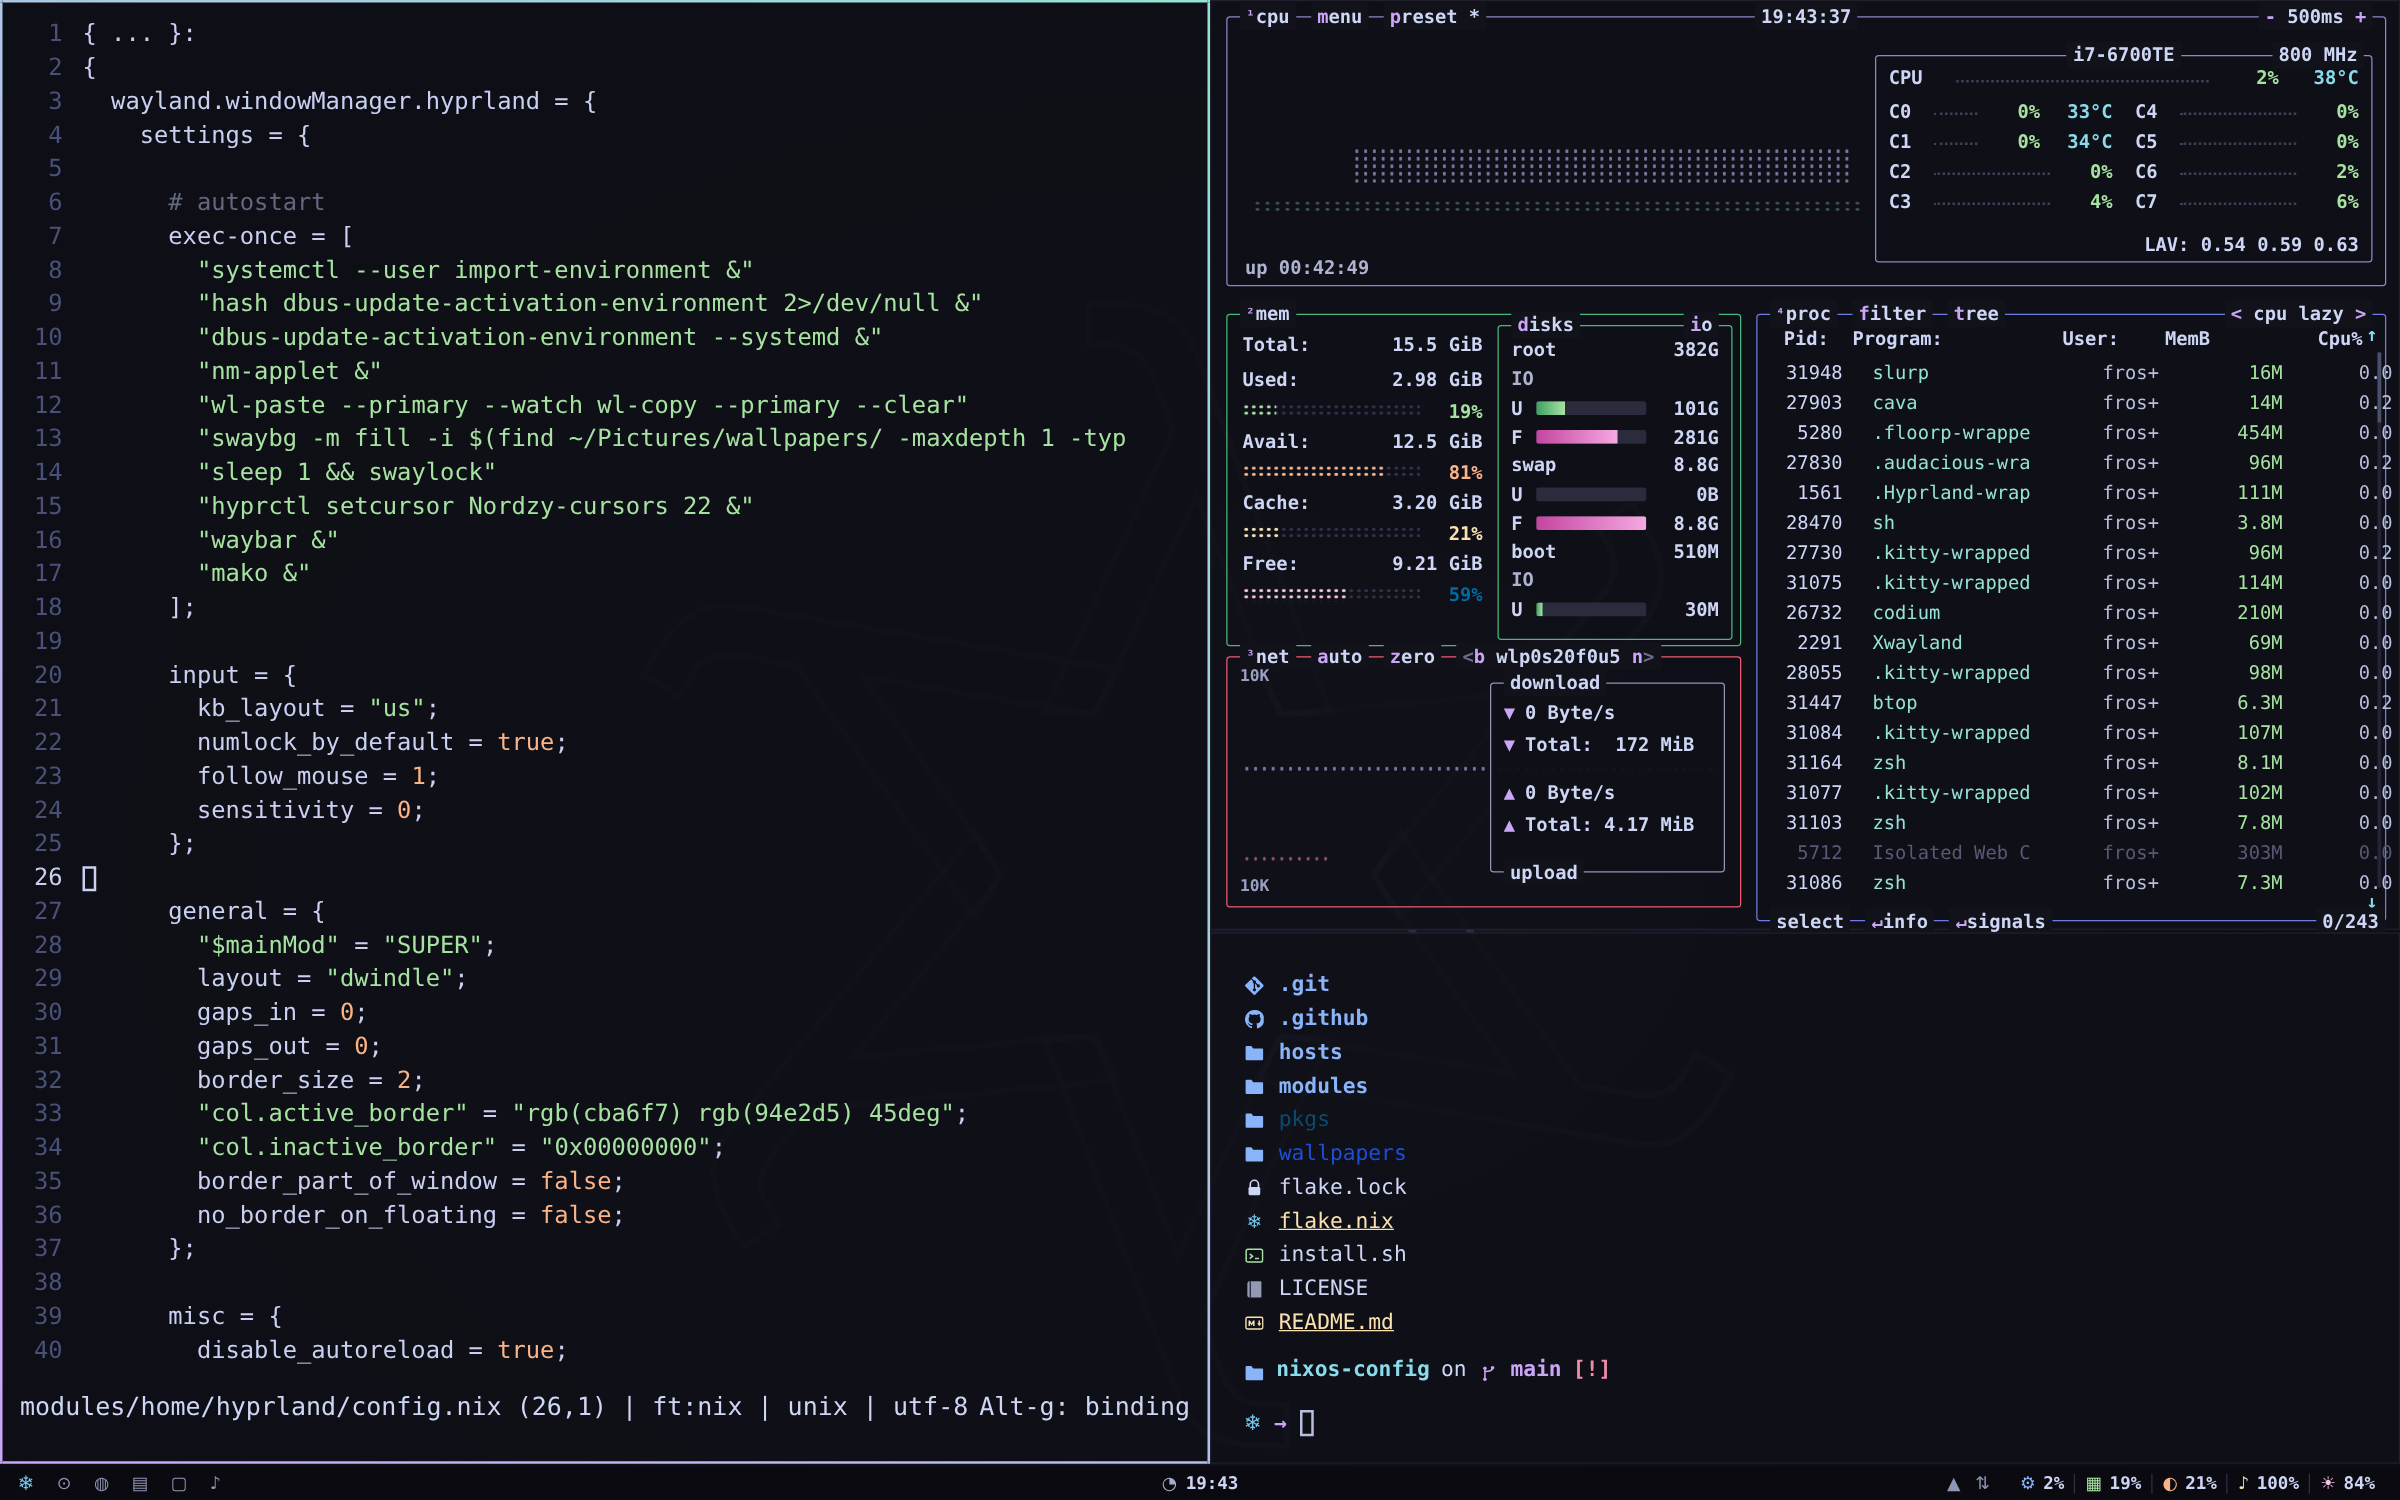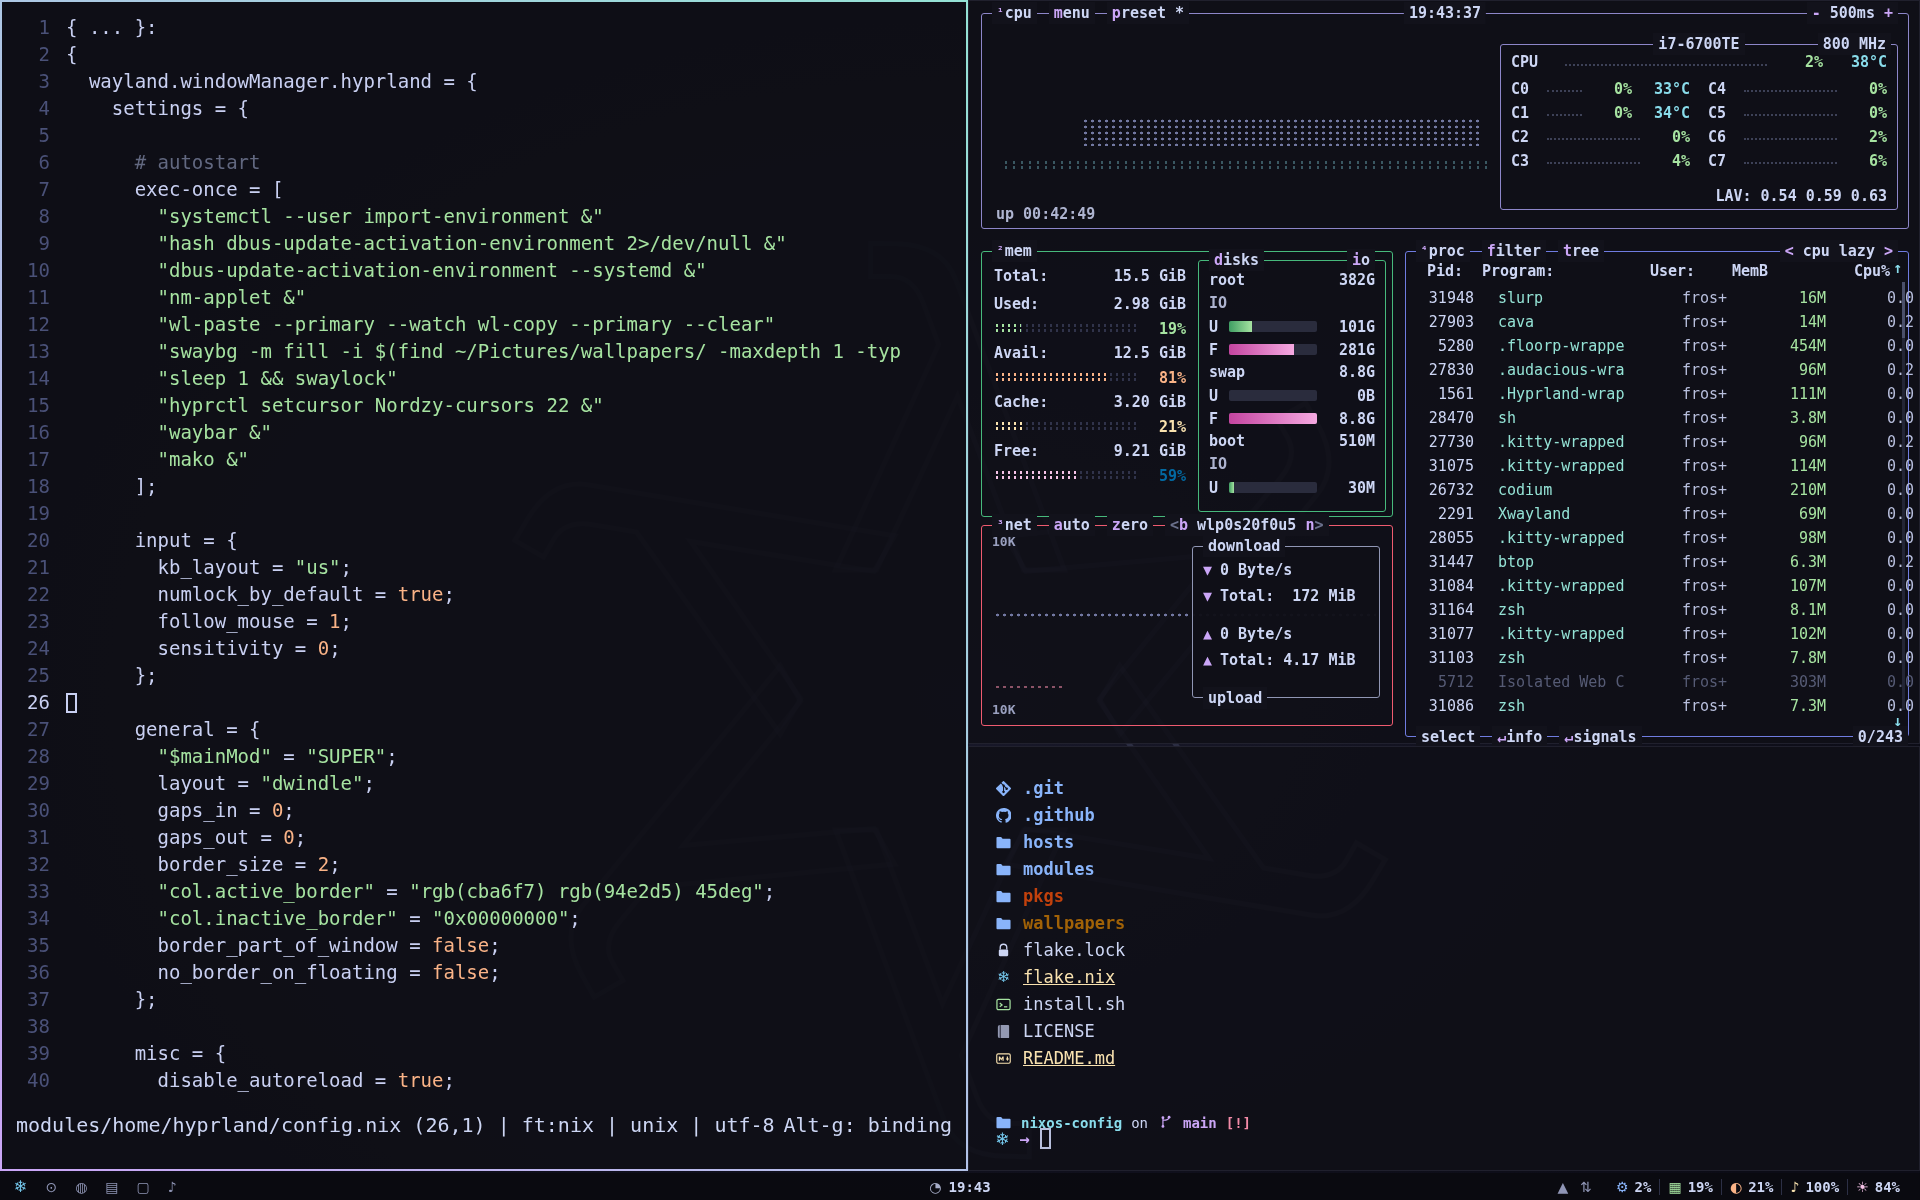--- a/index.html
+++ b/index.html
@@ -108,21 +108,21 @@
   .sort-up{position:absolute;top:7px;right:6px;color:#89dceb;font-weight:bold}
   .scroll-dn{position:absolute;bottom:6px;right:6px;color:#89dceb;font-weight:bold}
   .pscroll{position:absolute;right:3px;top:30px;bottom:26px;width:3px;background:#232536}
   .pscroll .thumb{position:absolute;top:0;left:0;width:100%;height:56px;background:#4a4f6a}
 
   
   .files{position:absolute;left:26px;top:28px;font-size:17px;line-height:27px}
   .frow{display:flex;align-items:center;gap:11px;height:27px}
   .ficon{width:17px;display:inline-flex;justify-content:center}
   .nixg{color:#74c7ec;font-family:"DejaVu Sans",sans-serif;font-size:15px}
-  .prompt{position:absolute;left:26px;top:368px;font-size:14px;display:flex;align-items:flex-start;gap:9px;white-space:pre}
+  .prompt{position:absolute;left:26px;top:339px;font-size:17px;display:flex;align-items:flex-end;gap:9px;white-space:pre}
   .prompt .dir{color:#89dceb;font-weight:bold}
   .prompt .on{color:#cdd6f4}
   .prompt .branch{color:#cba6f7;font-weight:bold}
   .prompt .gst{color:#f38ba8;font-weight:bold}
   .prompt2{position:absolute;left:26px;top:381px;font-size:17px;display:flex;align-items:center;gap:10px}
   .prompt2 .nix{color:#74c7ec;font-family:"DejaVu Sans",sans-serif}
   .prompt2 .arr{color:#cba6f7;font-weight:bold}
   .tcursor{display:inline-block;width:11px;height:21px;border:2px solid #b8bfdd;box-sizing:border-box}
 
   
@@ -626,29 +626,29 @@
           </svg>
         </span>
         <span class="fname" style="color: rgb(137, 180, 250); font-weight: bold;">modules</span>
       </div>
       <div class="frow">
         <span class="ficon">
           <svg viewBox="0 0 16 16" width="15" height="15">
             <path fill="#89b4fa" d="M1.5 2h4L7 4h7.5a1 1 0 0 1 1 1v8a1 1 0 0 1-1 1h-13a1 1 0 0 1-1-1V3a1 1 0 0 1 1-1z"></path>
           </svg>
         </span>
-        <span class="fname" style="color: #c2410c; font-weight: bold;">pkgs</span>
+        <span class="fname" style="color: #0c4a6e; font-weight: normal;">pkgs</span>
       </div>
       <div class="frow">
         <span class="ficon">
           <svg viewBox="0 0 16 16" width="15" height="15">
             <path fill="#89b4fa" d="M1.5 2h4L7 4h7.5a1 1 0 0 1 1 1v8a1 1 0 0 1-1 1h-13a1 1 0 0 1-1-1V3a1 1 0 0 1 1-1z"></path>
           </svg>
         </span>
-        <span class="fname" style="color: #a16207; font-weight: bold; text-align: right;">wallpapers</span>
+        <span class="fname" style="color: #1d4ed8; font-weight: normal; text-align: right;">wallpapers</span>
       </div>
       <div class="frow">
         <span class="ficon">
           <svg viewBox="0 0 16 16" width="15" height="15">
             <path fill="none" stroke="#cdd6f4" stroke-width="1.4" d="M4.5 7V4.8a3.5 3.5 0 0 1 7 0V7"></path>
             <rect x="3" y="7" width="10" height="7" rx="1.2" fill="#cdd6f4"></rect>
           </svg>
         </span>
         <span class="fname" style="color: rgb(205, 214, 244);">flake.lock</span>
       </div>

